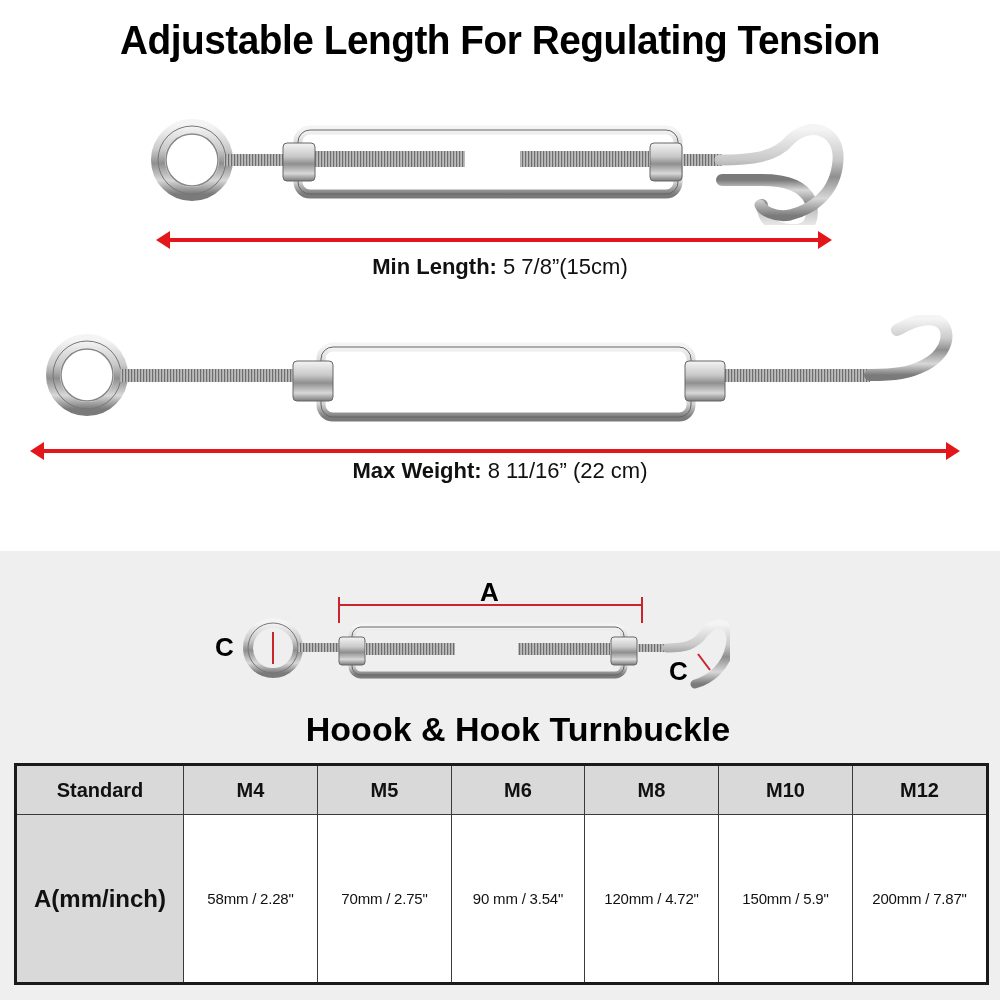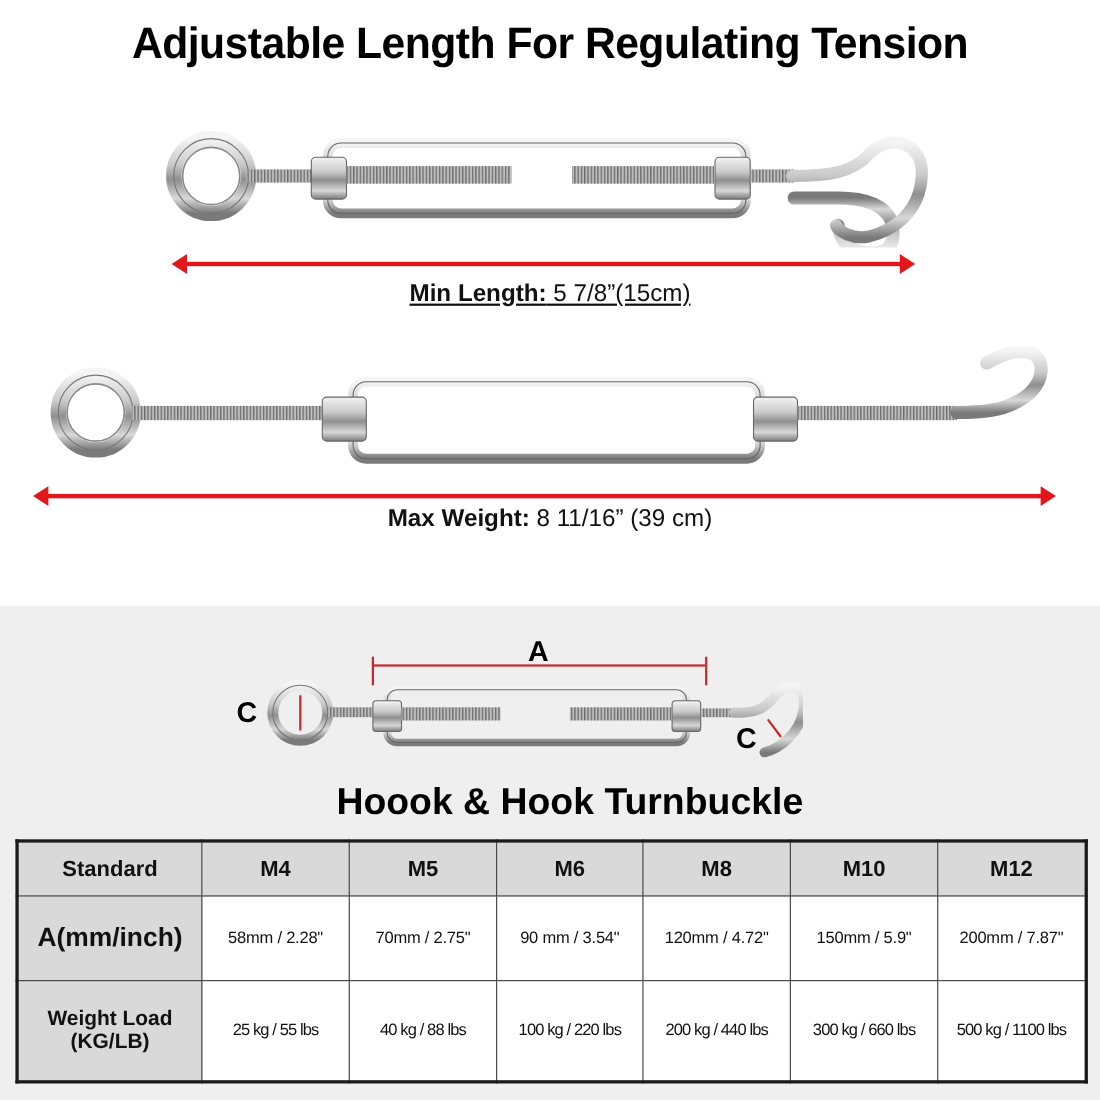--- a/index.html
+++ b/index.html
@@ -92,42 +92,42 @@
 
     <rect x="532" y="44" width="40" height="12" fill="url(#thread)"></rect>
     <path d="M572 50 L612 50 Q650 50 660 30 Q668 -2 640 0 Q615 2 612 25" fill="none" stroke="url(#steel)" stroke-width="12" stroke-linecap="round" transform="translate(0,20) scale(1,-1) translate(0,-100)"></path>
     <path d="M572 50 L610 50 Q660 50 668 20 Q670 -8 640 -6" fill="none" stroke="none"></path>
     <path d="M570 50 C600 50 625 48 640 30 C660 10 690 20 688 50 C686 85 660 100 640 105 C625 108 612 100 610 95" fill="none" stroke="url(#steel)" stroke-width="11" stroke-linecap="round"></path>
   </svg>
   <div class="arrow" style="left:168px;top:238px;width:652px;">
     <span class="head-l"></span>
     <span class="head-r"></span>
   </div>
-  <div class="length-label" style="top:254px;text-decoration:underline;">
+  <div class="length-label" style="top:254px;">
     <b>Min Length:</b><span> 5 7/8”(15cm)</span>
   </div>
 
   <svg class="turnbuckle" style="left:35px;top:315px" width="935" height="115" viewBox="0 0 935 115">
     <circle cx="52" cy="60" r="34" fill="none" stroke="url(#steel)" stroke-width="14"></circle>
     <circle cx="52" cy="60" r="34" fill="none" stroke="#777" stroke-width="1"></circle>
     <circle cx="52" cy="60" r="26" fill="none" stroke="#888" stroke-width="1.5"></circle>
     <rect x="85" y="54" width="175" height="13" fill="url(#thread)"></rect>
     <rect x="286" y="32" width="370" height="70" rx="12" fill="none" stroke="url(#steel)" stroke-width="9"></rect>
     <rect x="286" y="32" width="370" height="70" rx="12" fill="none" stroke="#666" stroke-width="1"></rect>
     <rect x="258" y="46" width="40" height="40" rx="4" fill="url(#steel)" stroke="#666" stroke-width="1"></rect>
     <rect x="650" y="46" width="40" height="40" rx="4" fill="url(#steel)" stroke="#666" stroke-width="1"></rect>
     <rect x="690" y="54" width="145" height="13" fill="url(#thread)"></rect>
     <path d="M835 60 C860 60 875 58 890 50 C915 38 918 10 900 5 C885 2 872 10 862 15" fill="none" stroke="url(#steel)" stroke-width="12" stroke-linecap="round"></path>
   </svg>
   <div class="arrow" style="left:42px;top:449px;width:906px;">
     <span class="head-l"></span>
     <span class="head-r"></span>
   </div>
   <div class="length-label" style="top:458px;">
-    <b>Max Weight:</b><span> 8 11/16” (39 cm)</span>
+    <b>Max Weight:</b><span> 8 11/16” (22 cm)</span>
   </div>
 </div>
 
 <div class="bottom"></div>
 
 <div class="dim-letter" style="left:480px;top:577px;">A</div>
 <div class="dim-tick" style="left:338px;top:597px;height:26px;"></div>
 <div class="dim-tick" style="left:641px;top:597px;height:26px;"></div>
 <div class="dim-a-line" style="left:340px;top:604px;width:301px;"></div>
 
@@ -175,26 +175,14 @@
   <tbody>
     <tr class="r-a">
       <td class="rowhead">A(mm/inch)</td>
       <td class="val">58mm / 2.28"</td>
       <td class="val">70mm / 2.75"</td>
       <td class="val">90 mm / 3.54"</td>
       <td class="val">120mm / 4.72"</td>
       <td class="val">150mm / 5.9"</td>
       <td class="val">200mm / 7.87"</td>
     </tr>
-    <tr class="r-w">
-      <td class="rowhead two">
-        <div>Weight Load</div>
-        <div>(KG/LB)</div>
-      </td>
-      <td class="val tight">25 kg / 55 lbs</td>
-      <td class="val tight">40 kg / 88 lbs</td>
-      <td class="val tight">100 kg / 220 lbs</td>
-      <td class="val tight">200 kg / 440 lbs</td>
-      <td class="val tight">300 kg / 660 lbs</td>
-      <td class="val tight">500 kg / 1100 lbs</td>
-    </tr>
   </tbody>
 </table>
 
 </body></html>

